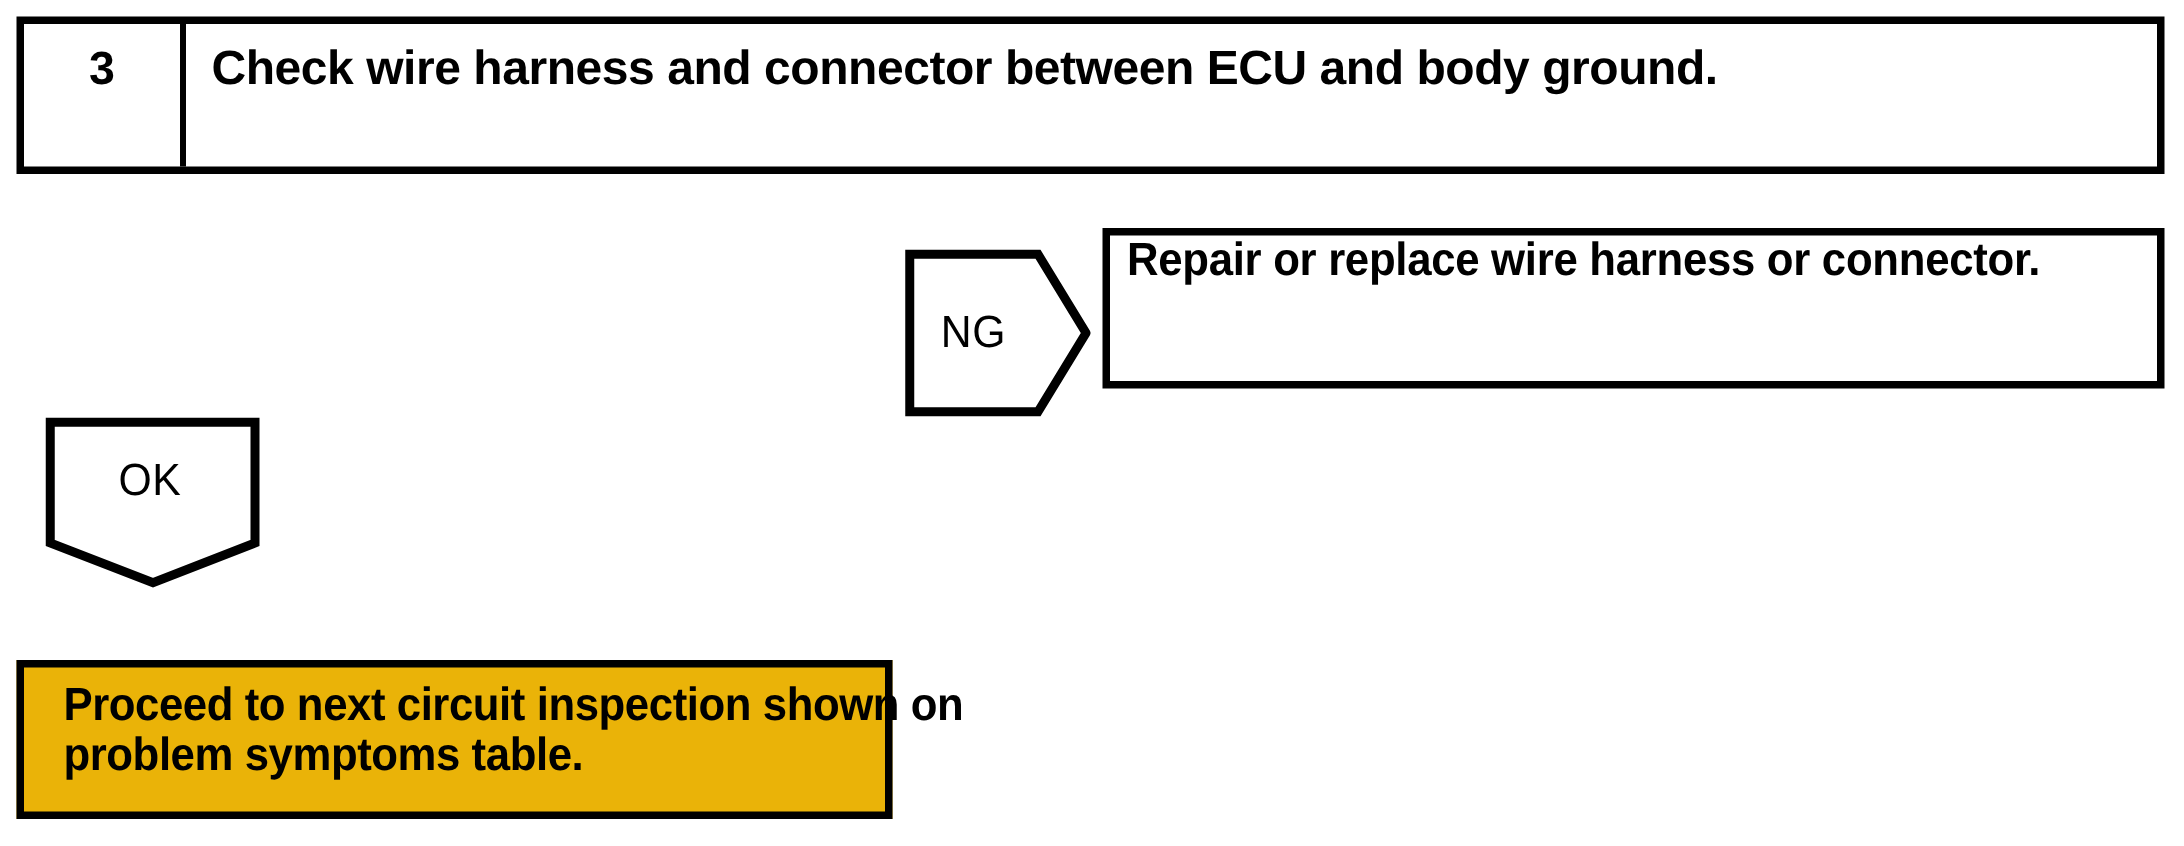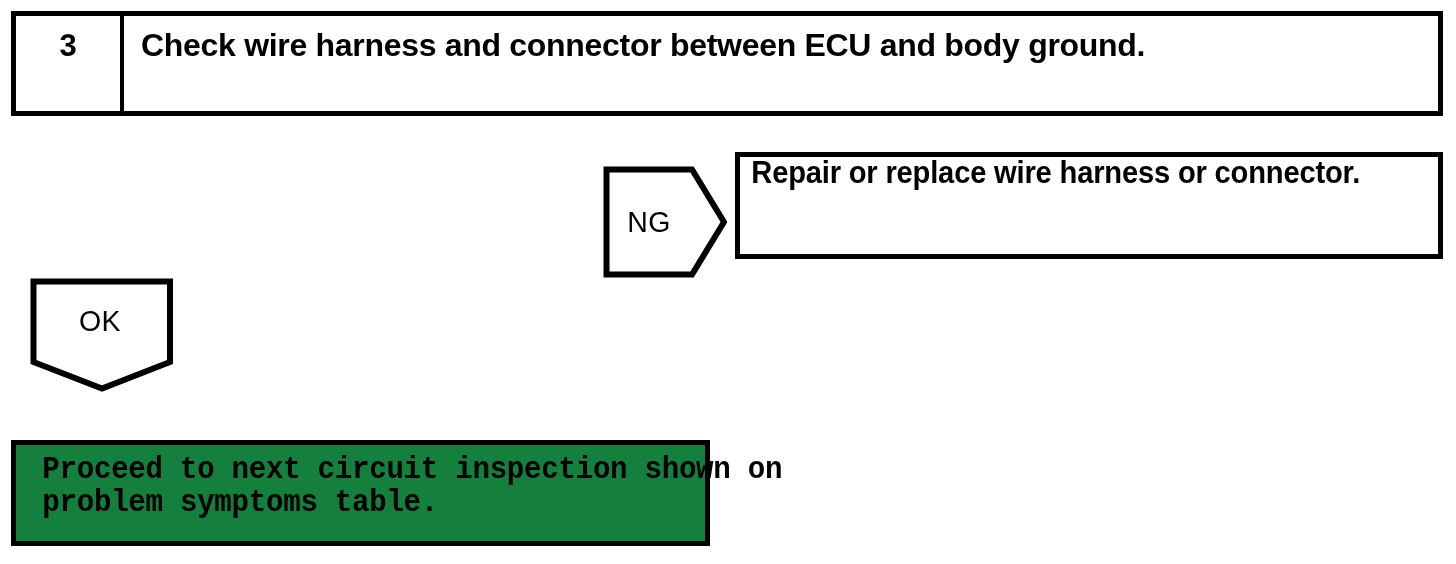--- a/index.html
+++ b/index.html
@@ -147,26 +147,25 @@
     letter-spacing: 0.5px;
     transform: scaleX(0.95);
     transform-origin: center center;
   }
 
   
   .proceed-box {
     position: absolute;
     left: 11px;
     top: 440px;
-    width: 699px;
+    width: 584px;
     height: 106px;
     border: 5px solid #000;
     box-sizing: border-box;
-    background: #15803d;
-    font-family: Liberation Mono, monospace;
+    background: #eab308;
   }
   .proceed-text {
     position: absolute;
     left: 0;
     top: 0;
     padding: 9px 0 0 28px;
     font-size: 31px;
     font-weight: bold;
     font-stretch: condensed;
     line-height: 1.06;

